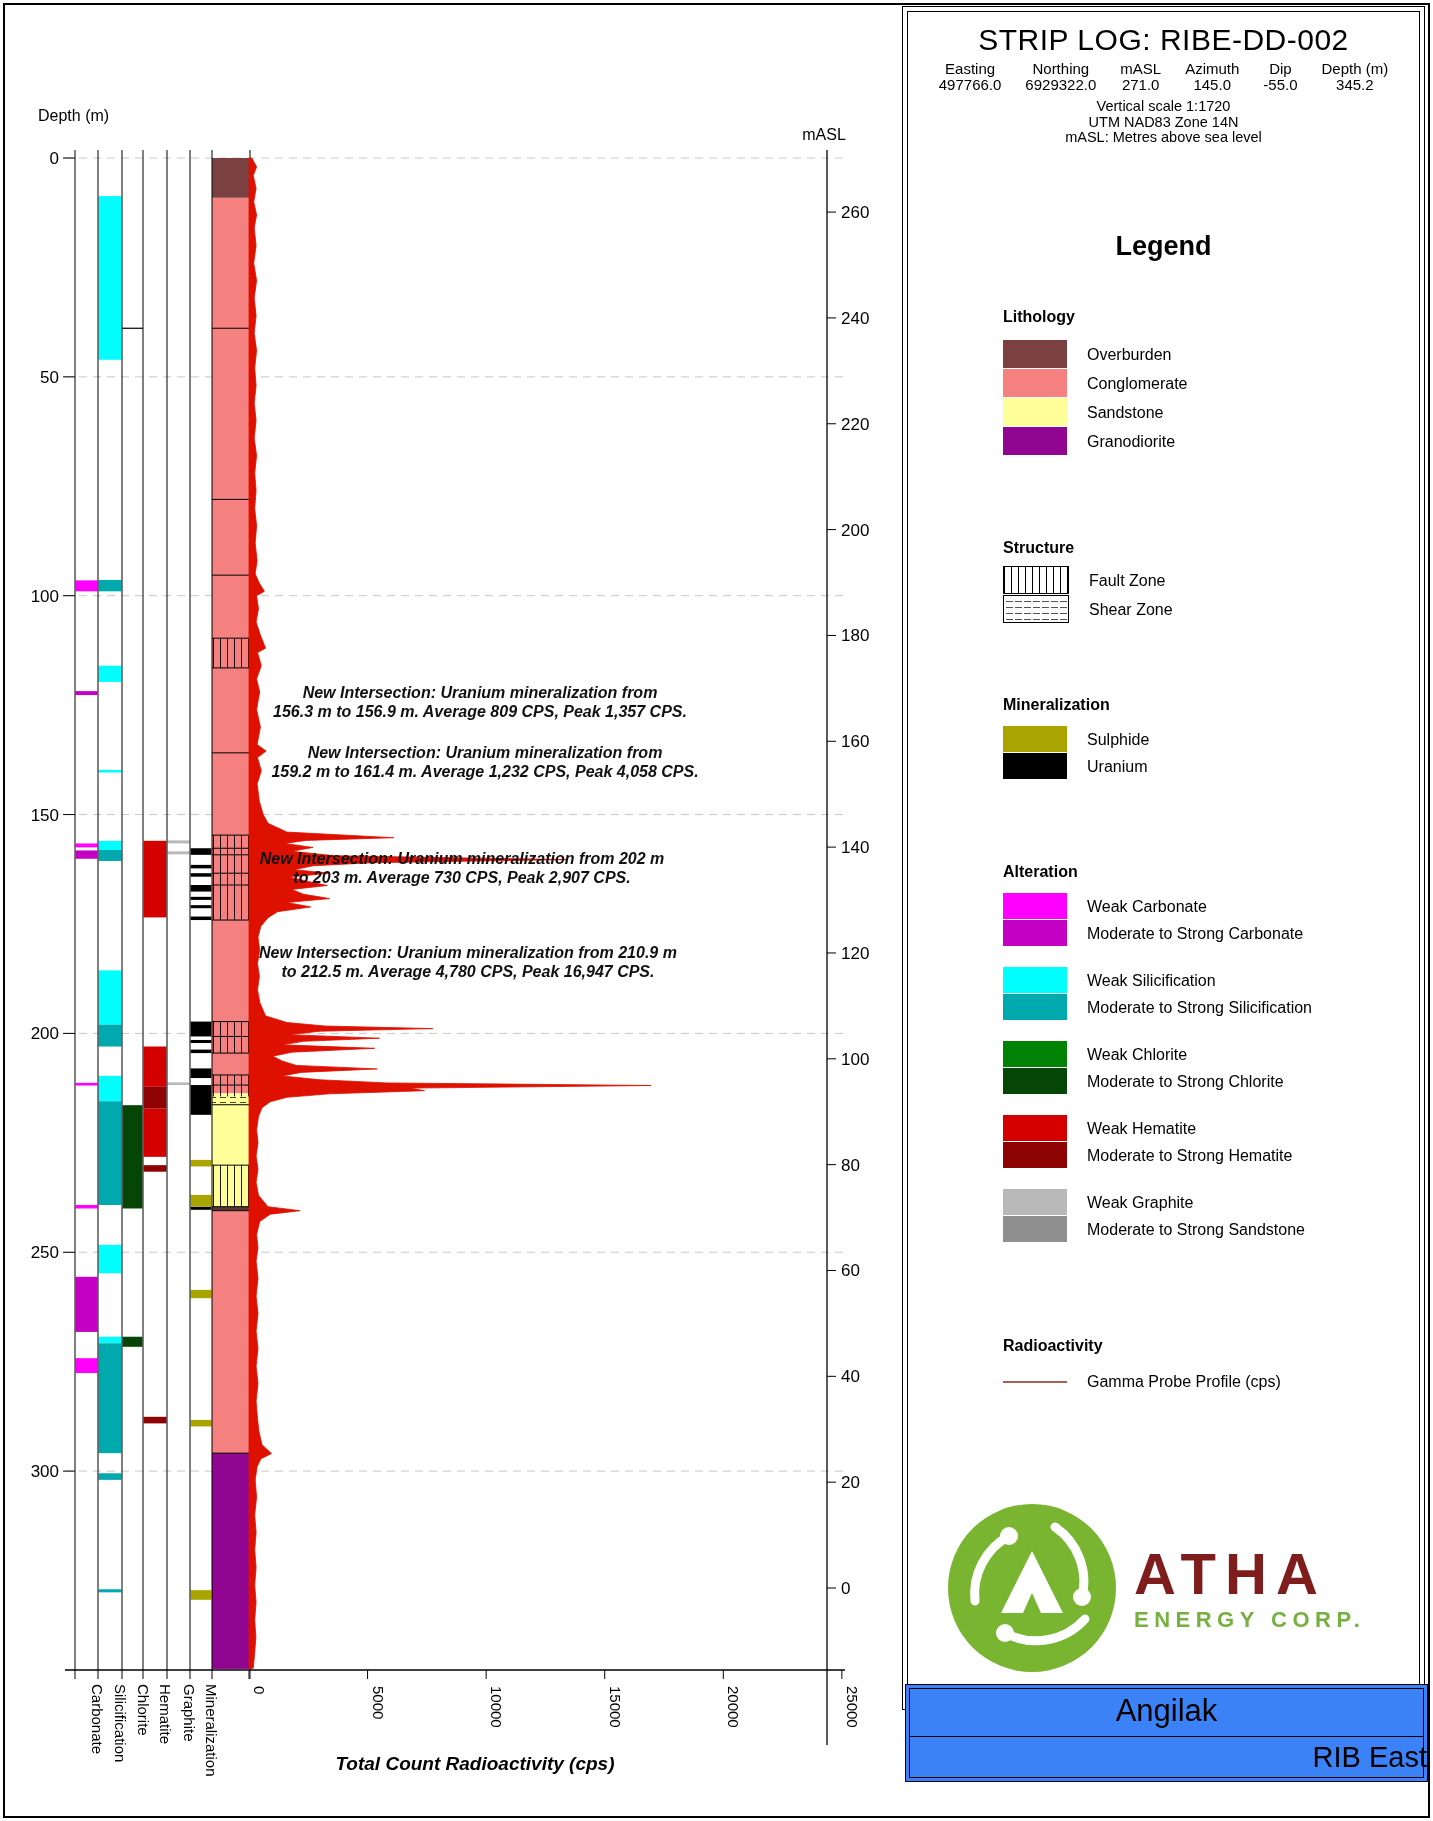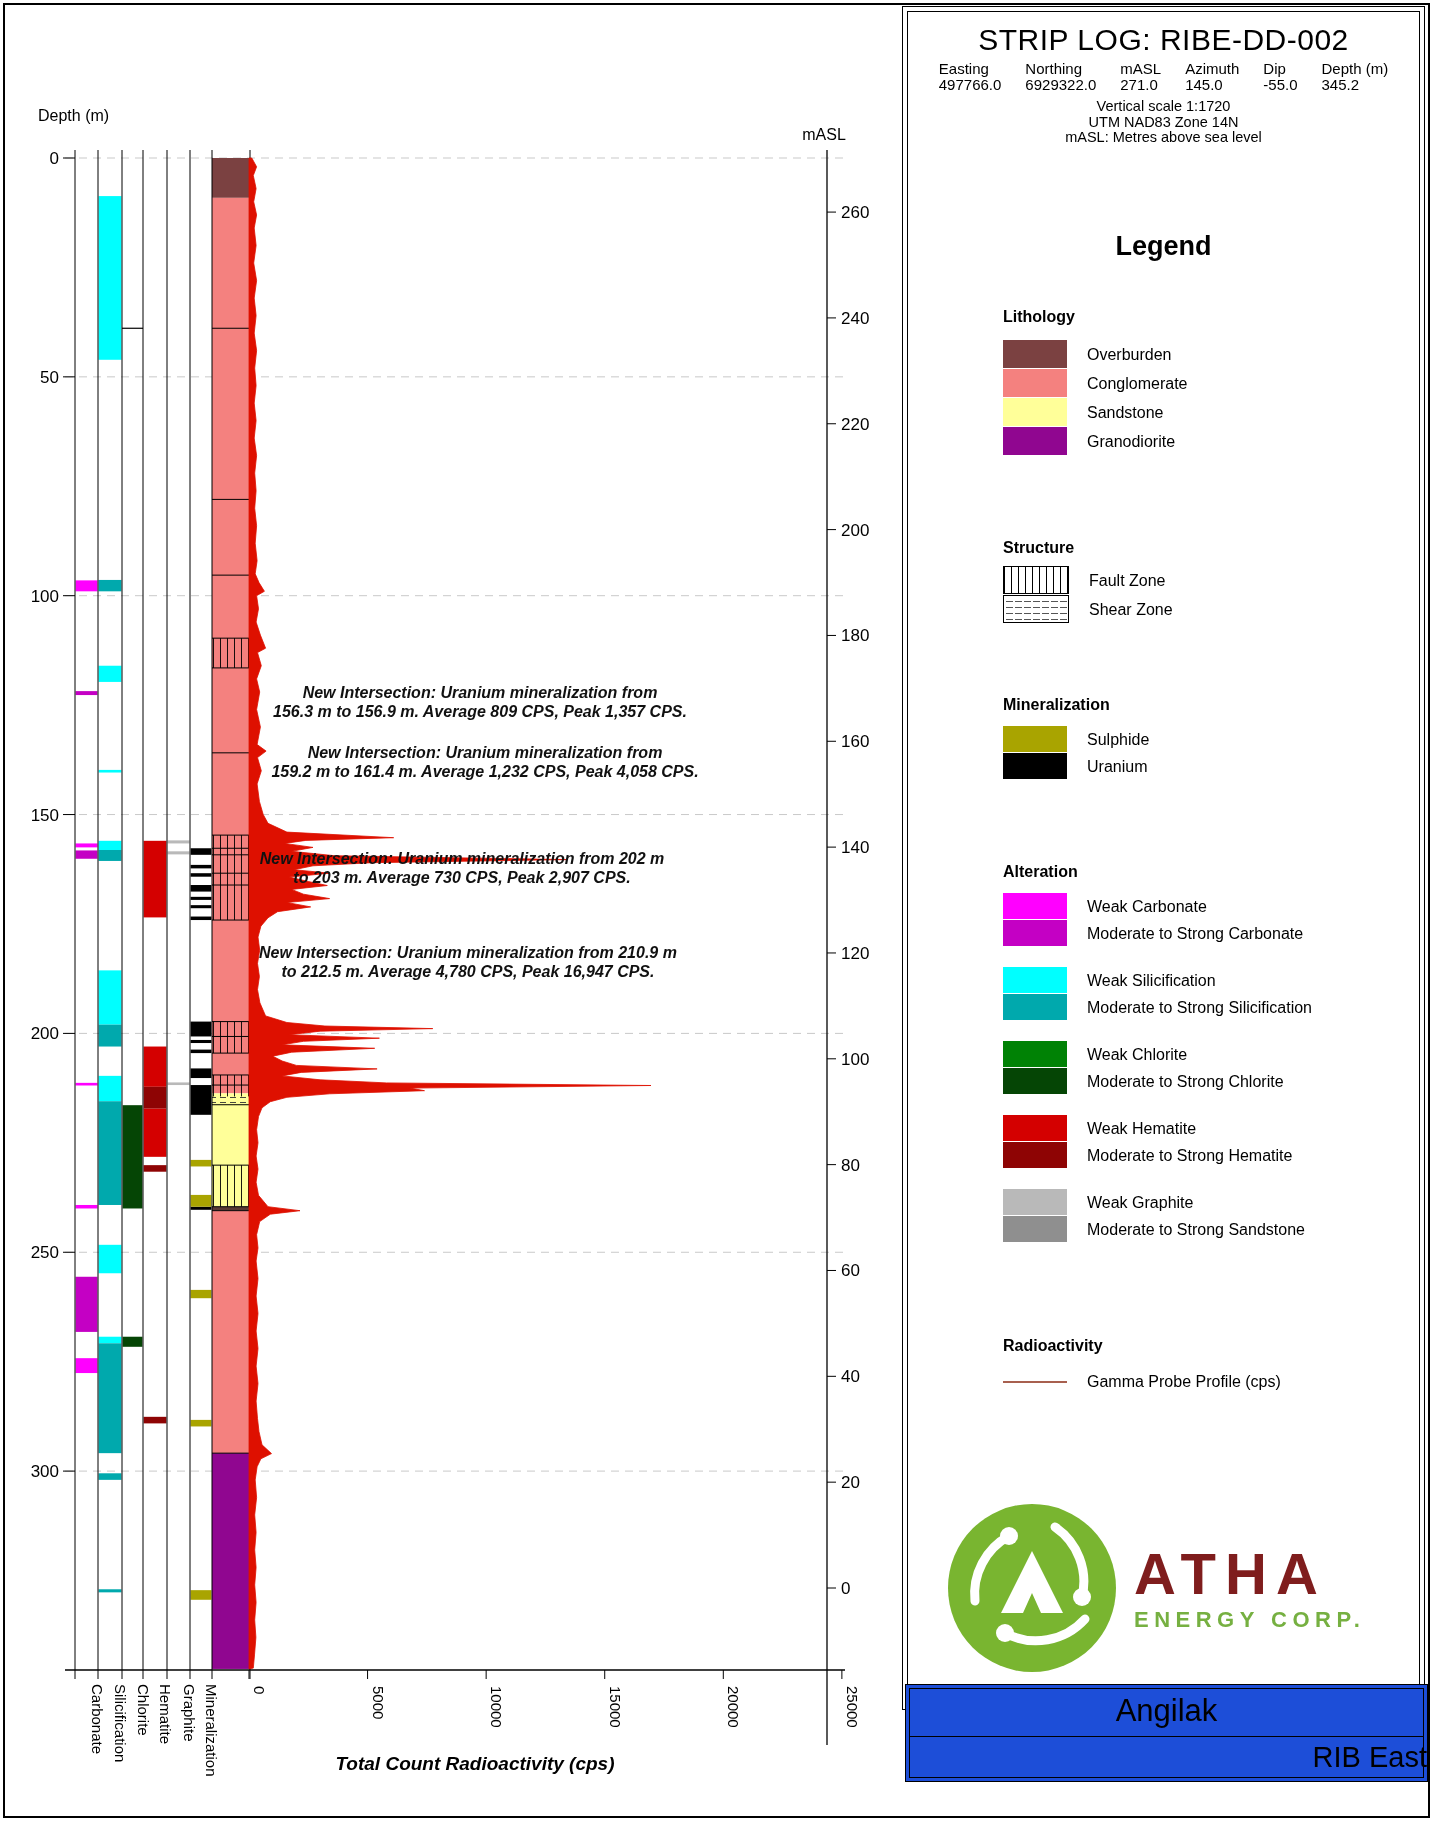--- a/index.html
+++ b/index.html
@@ -7,21 +7,21 @@
         font-family:"Liberation Sans",sans-serif;color:#000;}
   .page-border{position:absolute;inset:3px;border:2px solid #000;pointer-events:none;}
   #log{position:absolute;left:0;top:0;}
   #log text{font-family:"Liberation Sans",sans-serif;}
 
   .right-panel{position:absolute;left:902px;top:6px;width:521px;height:1702px;
                border:1.5px solid #000;background:#fff;}
   .inner-border{position:absolute;inset:4px;border:1px solid #000;pointer-events:none;}
   .rp-title{position:absolute;top:16px;width:100%;text-align:center;font-size:30px;letter-spacing:0.5px;}
   .meta-row{position:absolute;top:54px;width:100%;display:flex;justify-content:center;gap:24px;}
-  .meta-col{font-size:15px;line-height:16px;}
+  .meta-col{text-align:center;font-size:15px;line-height:16px;}
   .notes{position:absolute;top:92px;width:100%;text-align:center;font-size:14.5px;line-height:15.5px;}
   .legend-title{position:absolute;top:224px;width:100%;text-align:center;font-size:27px;font-weight:bold;}
 
   .lg-section{position:absolute;left:100px;}
   .lg-header{font-weight:bold;font-size:16px;}
   .lg-row{display:flex;align-items:center;}
   .sw{width:64px;height:28px;margin-bottom:1px;flex:0 0 64px;}
   .sw26{width:64px;height:26px;margin-bottom:1px;flex:0 0 64px;}
   .lg-label{margin-left:20px;font-size:16px;white-space:nowrap;}
   .fault-swatch{border:1px solid #000;background:repeating-linear-gradient(90deg,#000 0 1px,#fff 1px 7px);}
@@ -29,21 +29,21 @@
      background:repeating-linear-gradient(90deg,#fff 0 2px,transparent 2px 9px),
                 repeating-linear-gradient(0deg,#fff 0 2px,#555 2px 3px,#fff 3px 6px);}
   .alt-pair{margin-bottom:20px;}
   .gamma-line{width:64px;height:2px;flex:0 0 64px;}
 
   .logo-row{position:absolute;left:42px;top:1494px;display:flex;align-items:center;}
   .logo-text{margin-left:14px;}
   .logo-name{font-size:58px;font-weight:bold;letter-spacing:9px;line-height:58px;color:#7f1d1d;}
   .logo-sub{font-size:22px;font-weight:bold;letter-spacing:5.5px;margin-top:4px;}
 
-  .footer-box{position:absolute;left:905px;top:1684px;width:521px;height:96px;border:1.5px solid #000;background:#1d4ed8;}
+  .footer-box{position:absolute;left:905px;top:1684px;width:521px;height:96px;border:1.5px solid #000;background:#3b82f6;}
   .footer-inner{position:absolute;inset:3px;border:1px solid #000;pointer-events:none;}
   .footer-project{position:absolute;top:8px;width:100%;text-align:center;font-size:31px;}
   .footer-divider{position:absolute;top:51px;left:3px;right:3px;border-top:1px solid #000;}
   .footer-area{position:absolute;top:56px;width:100%;text-align:right;font-size:29px;}
 </style>
 </head>
 <body>
 
 <div class="page">
   <div class="page-border"></div>

